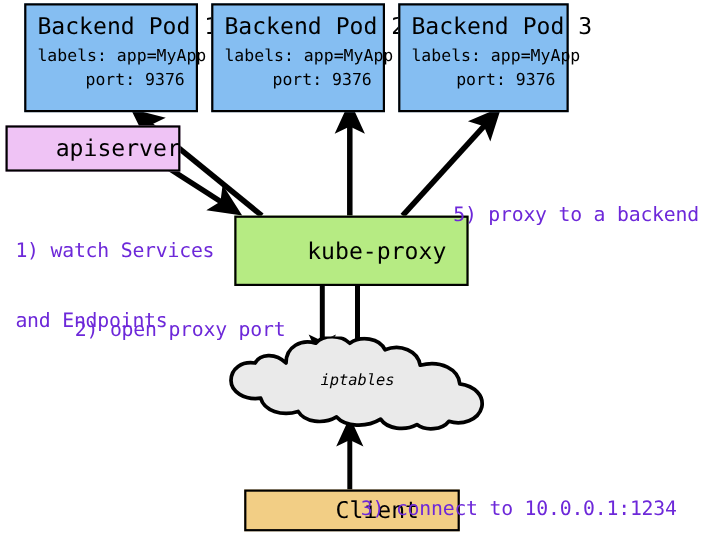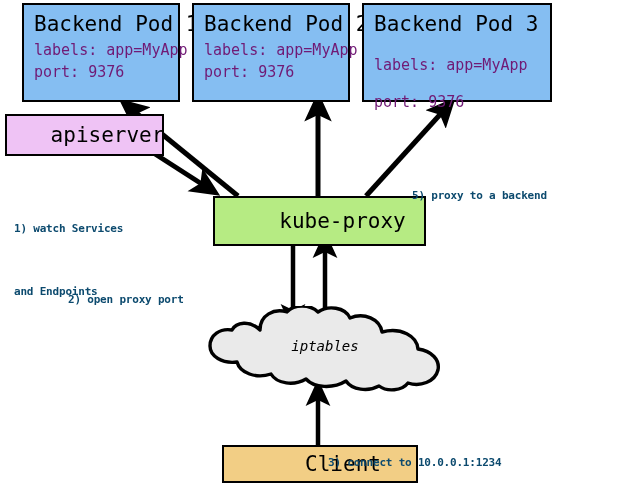--- a/index.html
+++ b/index.html
@@ -36,22 +36,23 @@
   }
   .pod-title {
     font-size: 21px;
     line-height: 30px;
     color: #000000;
     white-space: nowrap;
   }
   .pod-line {
     font-size: 15px;
     line-height: 22px;
-    color: #701a75;
+    color: #000000;
     white-space: nowrap;
+    text-align: right;
   }
   .plain-node {
     align-items: center;
     justify-content: center;
     padding-left: 46px;
   }
   .plain-node-label {
     font-size: 21px;
     line-height: 24px;
     color: #000000;
@@ -67,24 +68,24 @@
     top: 32px;
     text-align: center;
     font-size: 14px;
     color: #000000;
     font-family: "DejaVu Sans Mono", "Liberation Mono", monospace;
   }
   .step-label {
     position: absolute;
     z-index: 3;
     font-family: "DejaVu Sans Mono", "Liberation Mono", monospace;
-    font-size: 11px;
-    font-weight: bold;
+    font-size: 18px;
+    font-weight: normal;
     line-height: 21px;
-    color: #0c4a6e;
+    color: #6d28d9;
     white-space: pre;
     letter-spacing: -0.2px;
   }
 </style>
 </head>
 <body>
 
 <div id="diagram-root">
 
   <svg id="edges-layer" width="640" height="494" viewBox="0 0 640 494">
@@ -114,31 +115,31 @@
     <div class="pod-line">labels: app=MyApp</div>
     <div class="pod-line">port: 9376</div>
   </div>
 
   <div class="node pod-node" style="left:192px; top:3px; width:158px; height:99px; background:#85BEF2;">
     <div class="pod-title">Backend Pod 2</div>
     <div class="pod-line">labels: app=MyApp</div>
     <div class="pod-line">port: 9376</div>
   </div>
 
-  <div class="node pod-node" style="left:362px; top:3px; width:190px; height:99px; background:#85BEF2;gap:15px;">
+  <div class="node pod-node" style="left:362px; top:3px; width:155px; height:99px; background:#85BEF2;">
     <div class="pod-title">Backend Pod 3</div>
     <div class="pod-line">labels: app=MyApp</div>
     <div class="pod-line">port: 9376</div>
   </div>
 
   <div class="node plain-node" style="left:5px; top:114px; width:159px; height:42px; background:#EFC3F5;">
     <div class="plain-node-label">apiserver</div>
   </div>
 
-  <div class="node plain-node" style="left:213px; top:196px; width:213px; height:50px; background:#B6EB83;">
+  <div class="node plain-node" style="left:213px; top:196px; width:213px; height:64px; background:#B6EB83;">
     <div class="plain-node-label">kube-proxy</div>
   </div>
 
   <div class="cloud-wrap" style="left:186px; top:306px; width:278px; height:86px;font-style:italic;">
     <svg width="278" height="86" viewBox="0 0 278 86">
       <path d="M74,24 C74,9 88,2 101,6 C108,-2 124,-2 132,6
                C142,-1 159,1 164,12 C178,6 194,13 196,26
                C215,21 231,30 232,43 C246,45 254,54 252,64
                C249,76 234,81 222,77 C216,85 201,86 193,80
                C182,86 166,84 160,75 C147,83 128,82 120,73

